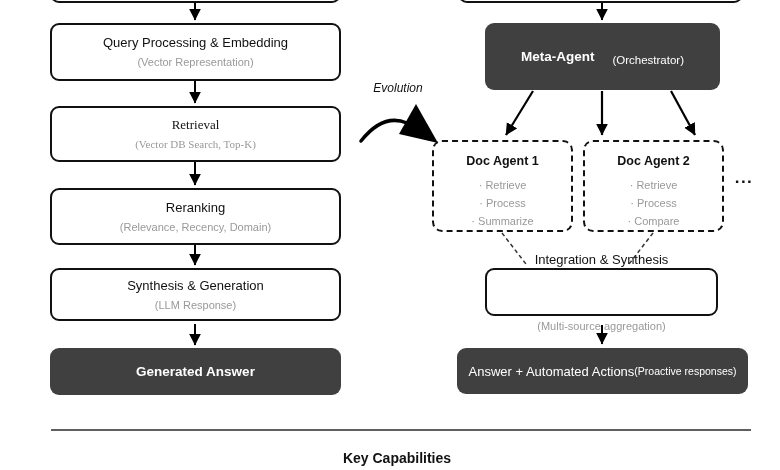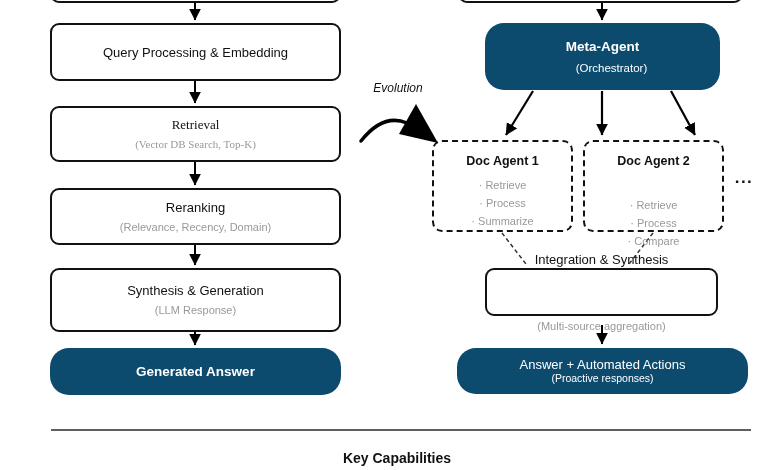--- a/index.html
+++ b/index.html
@@ -6,22 +6,22 @@
   #stage{
     position:relative;width:780px;height:470px;overflow:hidden;background:#ffffff;
     font-family:"Liberation Sans", sans-serif;
   }
   .wbox{
     position:absolute;background:#fff;border:2.6px solid #111;border-radius:9px;
     box-sizing:border-box;display:flex;flex-direction:column;align-items:center;
     justify-content:center;text-align:center;
   }
   .bbox{
-    position:absolute;background:#0c4a6e;border-radius:19px;box-sizing:border-box;
-    display:flex;flex-direction:column;align-items:center;justify-content:center;
+    position:absolute;background:#404040;border-radius:9px;box-sizing:border-box;
+    display:flex;flex-direction:row;align-items:center;justify-content:center;
     text-align:center;color:#fff;
   }
   .dashedbox{
     position:absolute;background:#fff;border:2.6px dashed #111;border-radius:10px;
     box-sizing:border-box;display:flex;flex-direction:column;
     text-align:center;padding-top:9px;
   }
   .title{font-size:13px;color:#111;line-height:15px;}
   .sub{font-size:11px;color:#999;line-height:13px;margin-top:6px;}
   .bbox .title{color:#fff;}
@@ -73,33 +73,34 @@
     <line x1="602" y1="325" x2="602" y2="344" stroke="#000" stroke-width="2" marker-end="url(#ah)"></line>
 
     <path d="M 361,141 Q 383,113 407,123" stroke="#000" stroke-width="3.5" fill="none" stroke-linecap="round"></path>
     <polygon points="416,104 438,143 399,134" fill="#000"></polygon>
   </svg>
 
   <div class="wbox" style="left:50px;top:-36px;width:291px;height:39px;"></div>
 
   <div class="wbox" style="left:50px;top:23px;width:291px;height:58px;">
     <div class="title">Query Processing &amp; Embedding</div>
+    <div class="sub">(Vector Representation)</div>
   </div>
 
   <div class="wbox" style="left:50px;top:106px;width:291px;height:56px;font-family:Liberation Serif, serif;">
     <div class="title">Retrieval</div>
     <div class="sub">(Vector DB Search, Top-K)</div>
   </div>
 
   <div class="wbox" style="left:50px;top:188px;width:291px;height:57px;">
     <div class="title">Reranking</div>
     <div class="sub">(Relevance, Recency, Domain)</div>
   </div>
 
-  <div class="wbox" style="left:50px;top:268px;width:291px;height:64px;">
+  <div class="wbox" style="left:50px;top:268px;width:291px;height:53px;">
     <div class="title">Synthesis &amp; Generation</div>
     <div class="sub">(LLM Response)</div>
   </div>
 
   <div class="bbox" style="left:50px;top:348px;width:291px;height:47px;">
     <div class="title bold" style="font-size:13.5px;">Generated Answer</div>
   </div>
 
   <div class="wbox" style="left:458px;top:-36px;width:285px;height:39px;"></div>
 
@@ -110,21 +111,21 @@
 
   <div class="dashedbox" style="left:432px;top:140px;width:141px;height:92px;">
     <div class="agent-title">Doc Agent 1</div>
     <div class="bullets">
       <div class="bullet">· Retrieve</div>
       <div class="bullet">· Process</div>
       <div class="bullet">· Summarize</div>
     </div>
   </div>
 
-  <div class="dashedbox" style="left:583px;top:140px;width:141px;height:92px;gap:20px;">
+  <div class="dashedbox" style="left:583px;top:140px;width:141px;height:92px;">
     <div class="agent-title">Doc Agent 2</div>
     <div class="bullets">
       <div class="bullet">· Retrieve</div>
       <div class="bullet">· Process</div>
       <div class="bullet">· Compare</div>
     </div>
   </div>
 
   <div id="ellipsis">...</div>
 

